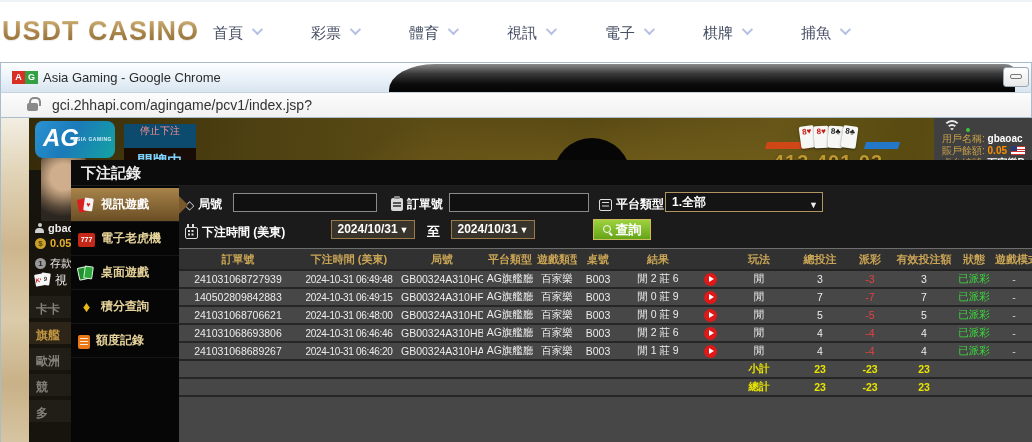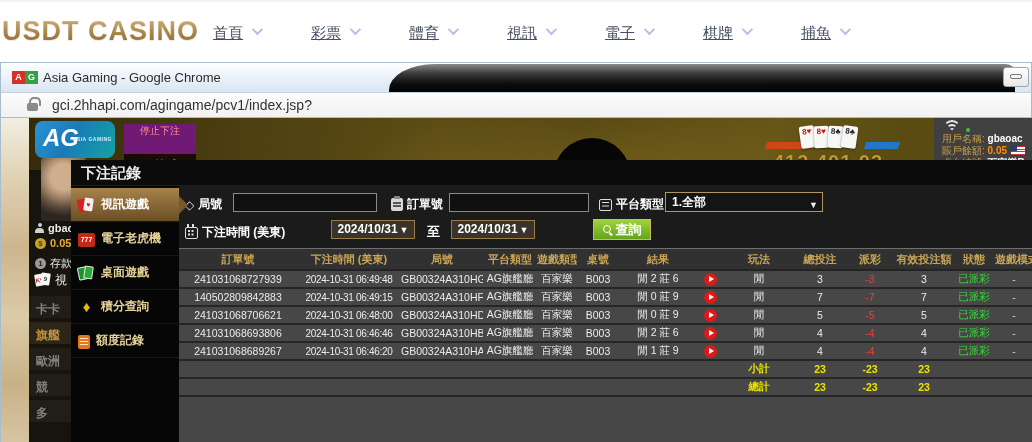--- a/index.html
+++ b/index.html
@@ -8,21 +8,21 @@
           font-family:"Liberation Sans", sans-serif; background:#fff; }
 
   
   .topnav { position:absolute; left:0; top:0; width:1032px; height:62px; background:#fff; border-top:2px solid #eef3f8; }
   .site-logo { position:absolute; left:2px; top:14px; font-size:27px; font-weight:bold; letter-spacing:1px;
                background:linear-gradient(180deg,#d9bd84 10%,#b08b4f 55%,#8a6a38 100%);
                -webkit-background-clip:text; background-clip:text; color:transparent;
                text-shadow:0 1px 1px rgba(120,90,40,.15); }
   .site-menu { position:absolute; left:213px; top:0; height:62px; display:flex; align-items:center; gap:51px; }
   .nav-item { display:flex; align-items:center; cursor:pointer; }
-  .nav-item .lbl { font-size:15px; color:#454e63;text-decoration:underline; }
+  .nav-item .lbl { font-size:15px; color:#454e63; }
   .chev { width:8px; height:8px; border-right:2px solid #b6bfe6; border-bottom:2px solid #b6bfe6;
           transform:rotate(45deg) translateY(-2px); margin-left:9px; margin-top:-4px; }
 
   
   .chrome { position:absolute; left:0; top:62px; width:1032px; height:380px; }
   .titlebar { position:relative; height:30px; background:linear-gradient(180deg,#fdfeff,#e9f1f8 55%,#d9e5f0);
               border:1px solid #a9bccb; border-bottom:none; overflow:hidden; }
   .dark-blob { position:absolute; left:388px; right:16px; top:1px; bottom:-4px;
                background:linear-gradient(180deg,#8a8a8a 0%,#3a3a3a 30%,#0c0c0c 62%,#000 100%);
                border-radius:46px 10px 0 0 / 26px 8px 0 0; }
@@ -51,21 +51,21 @@
   .top-strip { position:absolute; left:0; top:0; right:0; height:52px; overflow:hidden;
     background:
       radial-gradient(ellipse 420px 160px at 560px 80px, rgba(210,170,50,.28), transparent 62%),
       linear-gradient(100deg,#352b09 0%,#4d4011 22%,#5c4c15 40%,#524412 55%,#675618 74%,#584a10 88%,#6d5d20 100%); }
   .dealer { position:absolute; left:524px; top:20px; width:78px; height:78px; border-radius:50%; background:#060606; }
   .aglogo { position:absolute; left:6px; top:3px; width:80px; height:37px;
             background:linear-gradient(120deg,#2a93d4 0%,#1b7ab8 45%,#14a3a3 100%); border-radius:8px;
             color:#fff; font-weight:bold; font-style:italic; font-size:24px; line-height:34px; padding-left:8px; }
   .aglogo small { position:absolute; right:3px; bottom:2px; font-size:5px; font-style:normal; color:#d6ecf2; letter-spacing:.5px; }
   .banner { position:absolute; left:95px; top:6px; width:72px; text-align:center; }
-  .banner .b1 { background:#701a75; color:#ff9090; font-size:10px; height:30px; line-height:14px; }
+  .banner .b1 { background:#0c4a6e; color:#ff9090; font-size:10px; height:24px; line-height:14px; }
   .banner .b2 { background:rgba(18,4,4,.85); color:#7dd3fc; font-size:15px; font-weight:bold; height:25px; line-height:25px; }
   .cards4 { position:absolute; left:772px; top:8px; display:flex; }
   .pcard { width:15px; height:22px; background:#f7f7f5; border-radius:2px; margin-left:-1px; box-shadow:0 1px 2px rgba(0,0,0,.5);
            font-size:8px; font-weight:bold; text-align:center; line-height:11px; }
   .pcard.red { color:#c81818; } .pcard.blk { color:#222; }
   .pcard:nth-child(1){transform:rotate(-8deg);} .pcard:nth-child(2){transform:rotate(-3deg);}
   .pcard:nth-child(3){transform:rotate(3deg);}  .pcard:nth-child(4){transform:rotate(8deg);}
   .bar-red { position:absolute; left:737px; top:24px; width:44px; height:7px; background:#cf4716; transform:skewX(-18deg); }
   .bar-blue{ position:absolute; left:836px; top:24px; width:34px; height:7px; background:#2277c9; transform:skewX(-18deg); }
   .amount { position:absolute; left:744px; top:33px; font-size:20px; font-weight:bold; color:#bf9830; letter-spacing:1px;

